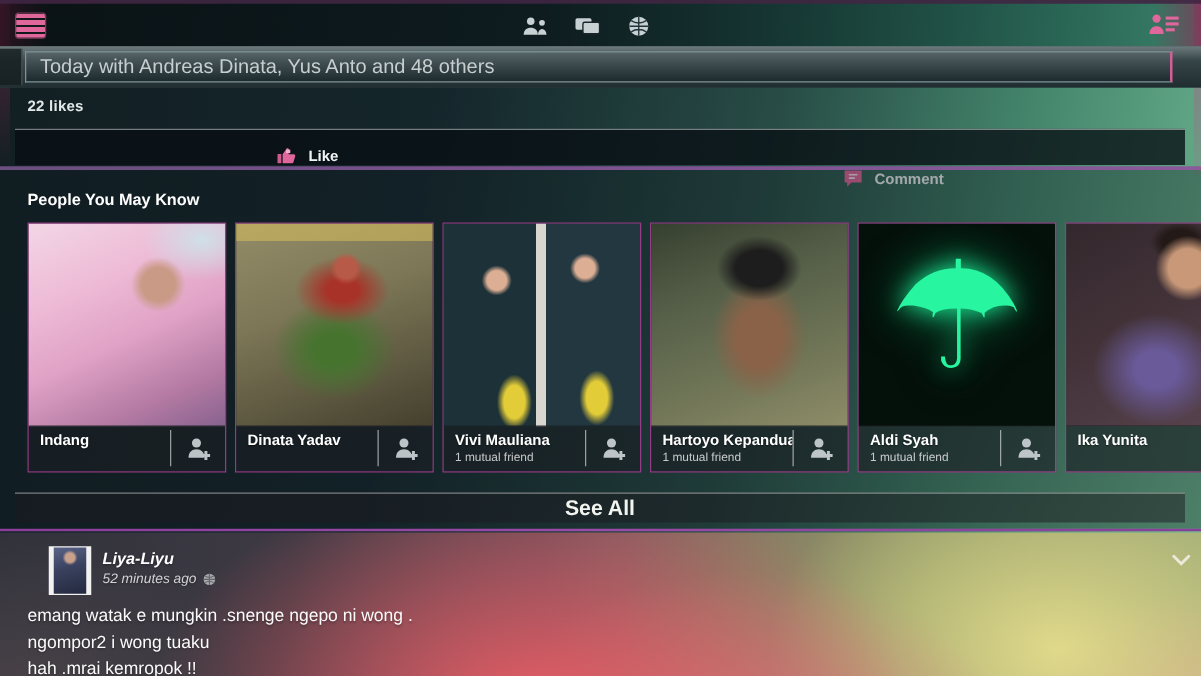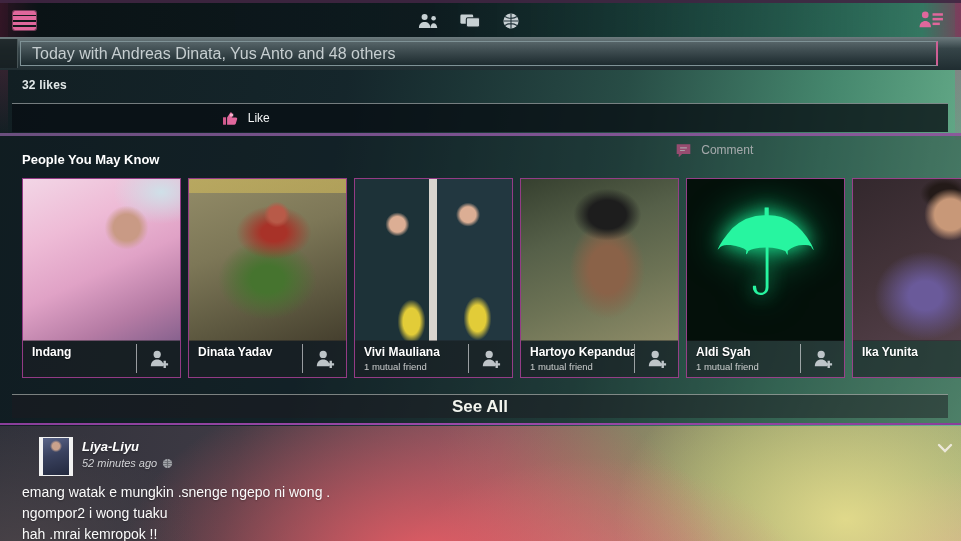--- a/index.html
+++ b/index.html
@@ -81,22 +81,22 @@
     color:#e2e8e8; font-size:12px; font-weight:bold; letter-spacing:.2px;
   }
 
   
   .action-bar {
     position:absolute; left:12px; top:103px; width:936px; height:29px;
     display:flex; background:rgba(8,14,19,0.78);
     border-top:1px solid rgba(205,214,214,0.55);
   }
   .action-btn {
-    flex:1; display:flex; align-items:center; justify-content:center; gap:9px;
-    color:#f3f5f5; font-size:12px; font-weight:normal; cursor:pointer;
+    flex:1; display:flex; align-items:flex-end; justify-content:center; gap:9px;
+    color:#f3f5f5; font-size:12px; font-weight:bold; cursor:pointer;
   }
   .action-btn + .action-btn { border-left:1px solid rgba(210,218,218,0.8);margin-top:46px; }
   .action-btn .icon { width:17px; height:15px; }
 
   .purple-line-1 {
     position:absolute; left:0; top:133px; width:961px; height:3px;
     background:linear-gradient(90deg,#6b4f7e,#7c5290 50%,#8a5a9a);
   }
 
   
@@ -246,21 +246,21 @@
     <rect x="14" y="7.5" width="10" height="2.4"></rect>
     <rect x="14" y="12" width="7" height="2.4"></rect>
   </svg>
 </header>
 
 <div class="composer-row">
   <div class="composer-edge"></div>
   <div class="status-input">Today with Andreas Dinata, Yus Anto and 48 others</div>
 </div>
 
-<div class="likes-row">32 likes</div>
+<div class="likes-row">22 likes</div>
 
 <div class="action-bar">
   <div class="action-btn">
     <svg class="icon" viewBox="0 0 24 22" fill="#e0679c">
       <rect x="1" y="9" width="4.5" height="11" rx="0.5" fill="#d05a8c"></rect>
       <path d="M7 20V9.5L12.2 2c1.6 0 2.8 1.6 2.5 3.4l-.8 4.1h6.2c1.2 0 2 1.1 1.7 2.2l-2 6.7c-.2.9-1 1.6-2 1.6z"></path>
       <rect x="11" y="4" width="5" height="4" fill="#f4afc9"></rect>
     </svg>
     <span>Like</span>
   </div>

